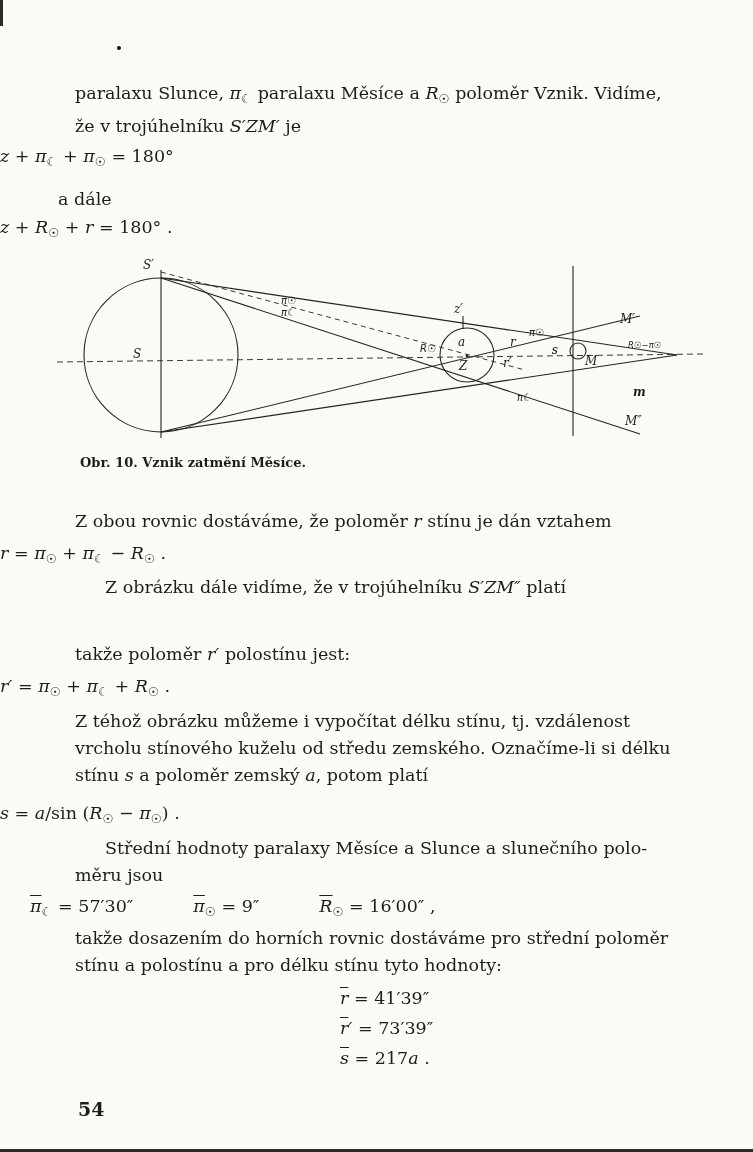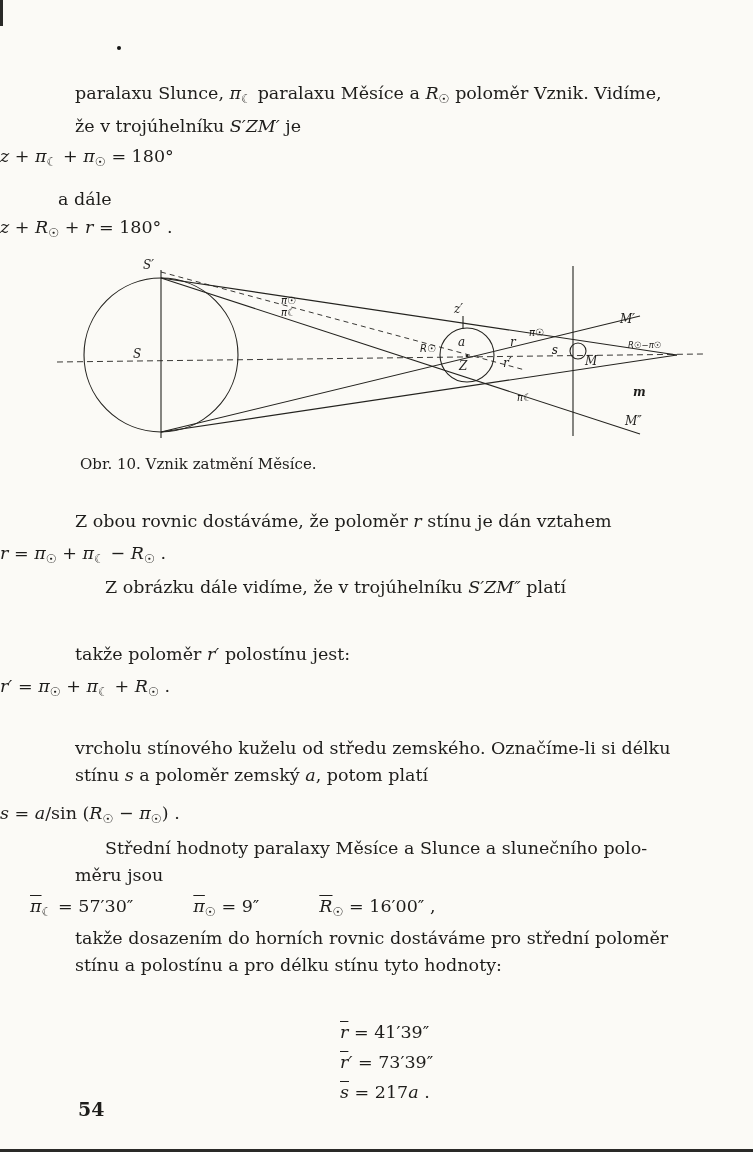--- a/index.html
+++ b/index.html
@@ -10,21 +10,21 @@
     font-family:"DejaVu Serif", serif;
   }
   .abs { position:absolute; }
   .body-text { font-size:17.5px; line-height:27px; }
   .i { font-style:italic; }
   .sym { font-family:"DejaVu Sans", sans-serif; }
   .sub { font-size:0.70em; vertical-align:-0.30em; }
   .bar { font-style:italic; text-decoration:overline; }
   .eq { left:0; width:736px; font-size:17.5px; line-height:26px; }
   .group { display:inline-block; margin:0 30px; }
-  .caption { font-weight:normal; font-size:15px; }
+  .caption { font-weight:bold; font-size:13px; }
   .pagenum { font-weight:bold; font-size:19px; }
   .indent { text-indent:30px; }
   .results { font-size:17.5px; line-height:30px; }
   
   .fl { font-style:italic; font-size:12px; font-family:"DejaVu Serif", serif; }
   .fs { font-style:italic; font-size:10px; font-family:"DejaVu Sans", sans-serif; }
   .tiny { font-size:8.5px; }
   .fb { font-weight:bold; }
   
   .scan-dot { position:absolute; left:117px; top:46px; width:4px; height:4px; border-radius:50%; background:#141414; }
@@ -110,21 +110,21 @@
 
   <p class="abs body-text" style="left:75px;top:641px;width:645px">
     <span>takže poloměr </span><span class="i">r′</span><span> polostínu jest:</span>
   </p>
 
   <div class="abs eq" style="top:673px">
     <span class="i">r′</span><span> = </span><span class="i">π</span><span class="sub sym">☉</span><span> + </span><span class="i">π</span><span class="sub sym">☾</span><span> + </span><span class="i">R</span><span class="sub sym">☉</span><span> .</span>
   </div>
 
   <p class="abs body-text" style="left:75px;top:708px;width:645px">
-    <br>
+    <span>Z téhož obrázku můžeme i vypočítat délku stínu, tj. vzdálenost</span><br>
     <span>vrcholu stínového kuželu od středu zemského. Označíme-li si délku</span><br>
     <span>stínu </span><span class="i">s</span><span> a poloměr zemský </span><span class="i">a</span><span>, potom platí</span>
   </p>
 
   <div class="abs eq" style="top:800px">
     <span class="i">s</span><span> = </span><span class="i">a</span><span>/sin (</span><span class="i">R</span><span class="sub sym">☉</span><span> − </span><span class="i">π</span><span class="sub sym">☉</span><span>) .</span>
   </div>
 
   <p class="abs body-text indent" style="left:75px;top:835px;width:645px">
     <span>Střední hodnoty paralaxy Měsíce a Slunce a slunečního polo-</span><br>
@@ -133,21 +133,21 @@
 
   <div class="abs eq" style="top:893px">
     <span class="group"><span class="bar">π</span><span class="sub sym">☾</span><span> = 57′30″</span></span><span class="group"><span class="bar">π</span><span class="sub sym">☉</span><span> = 9″</span></span><span class="group"><span class="bar">R</span><span class="sub sym">☉</span><span> = 16′00″ ,</span></span>
   </div>
 
   <p class="abs body-text" style="left:75px;top:925px;width:645px">
     <span>takže dosazením do horních rovnic dostáváme pro střední poloměr</span><br>
     <span>stínu a polostínu a pro délku stínu tyto hodnoty:</span>
   </p>
 
-  <div class="abs results" style="left:340px;top:1017px">
+  <div class="abs results" style="left:340px;top:983px">
     <div><span class="bar">r</span><span> = 41′39″</span></div>
     <div><span class="bar">r</span><span class="i">′</span><span> = 73′39″</span></div>
     <div><span class="bar">s</span><span> = 217</span><span class="i">a</span><span> .</span></div>
   </div>
 
   <div class="abs pagenum" style="left:78px;top:1098px">54</div>
 
 </div>
 
 </body></html>

